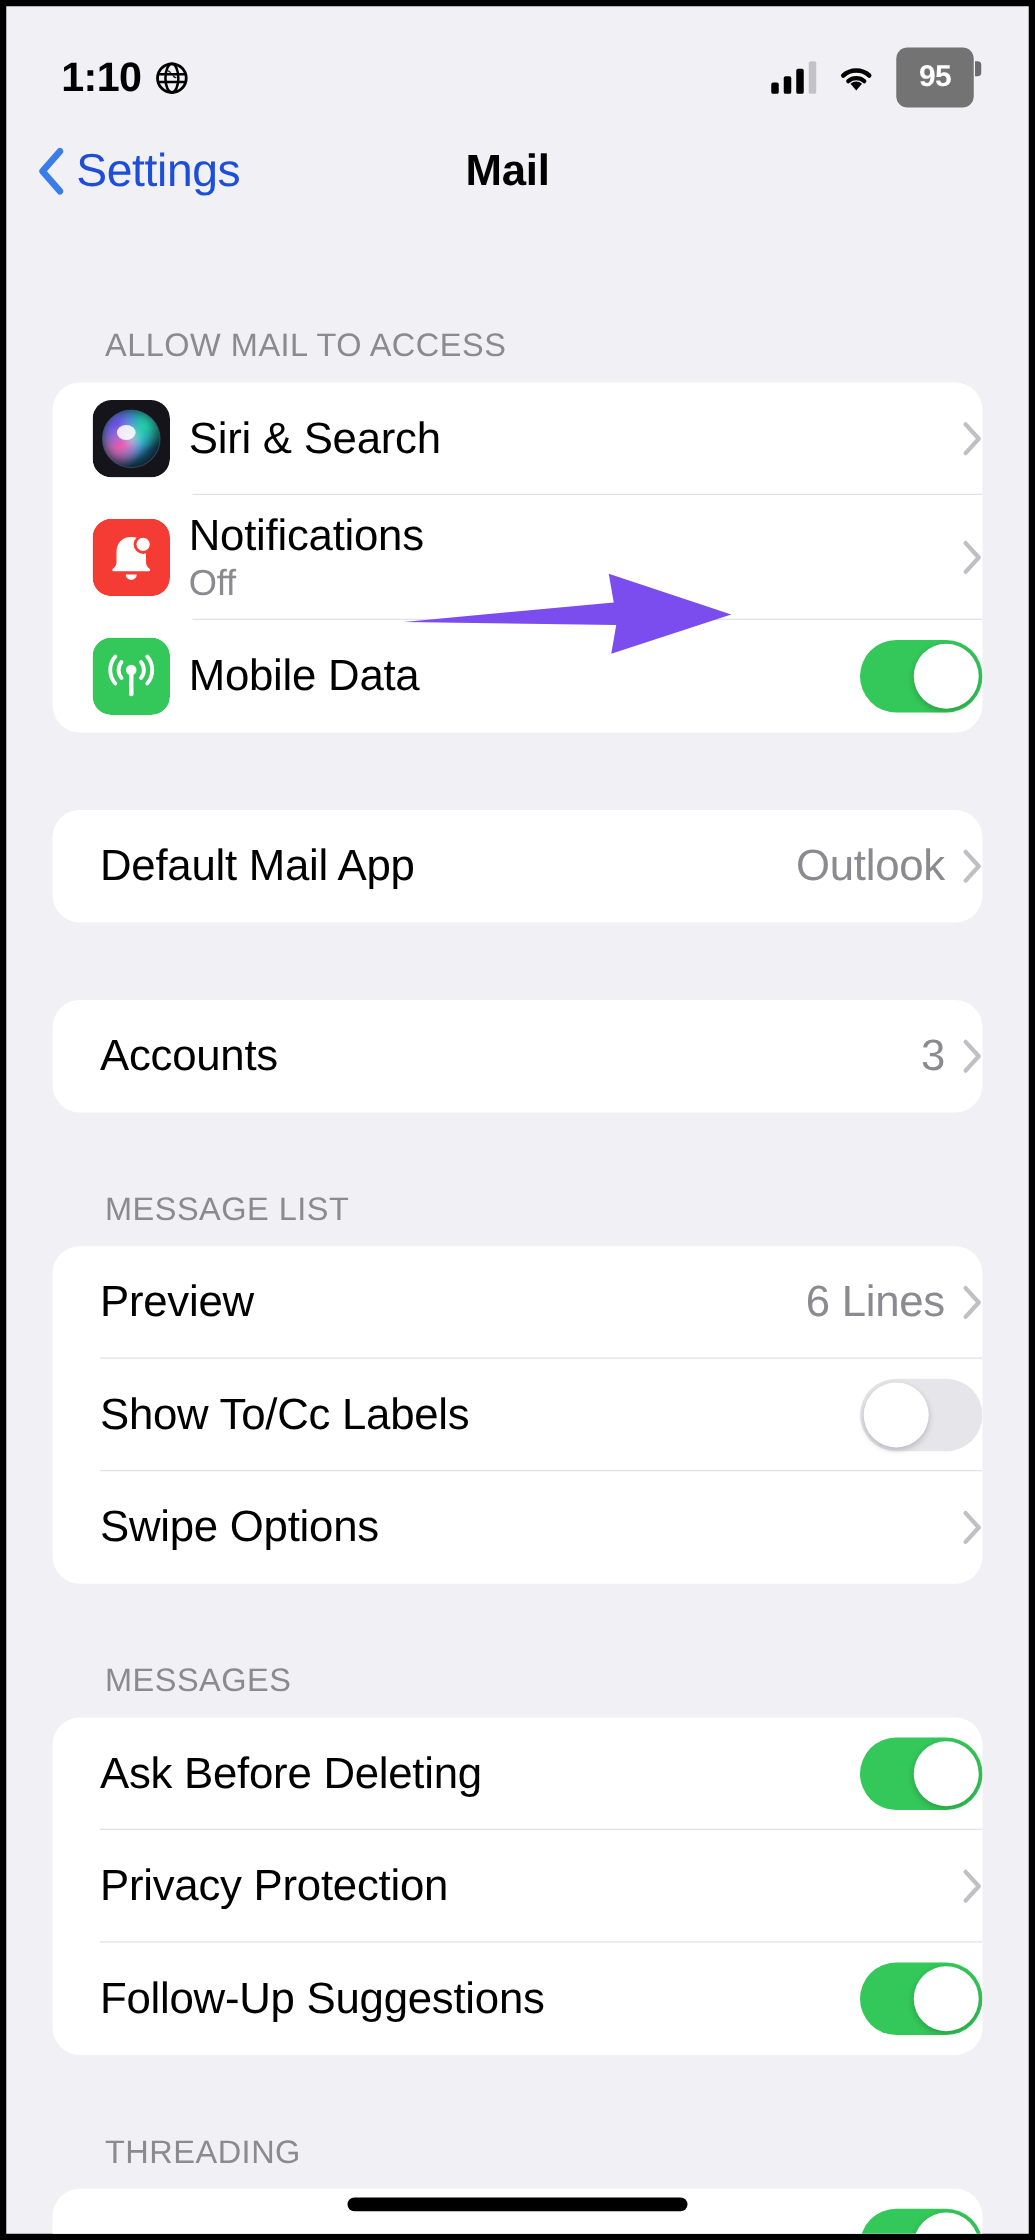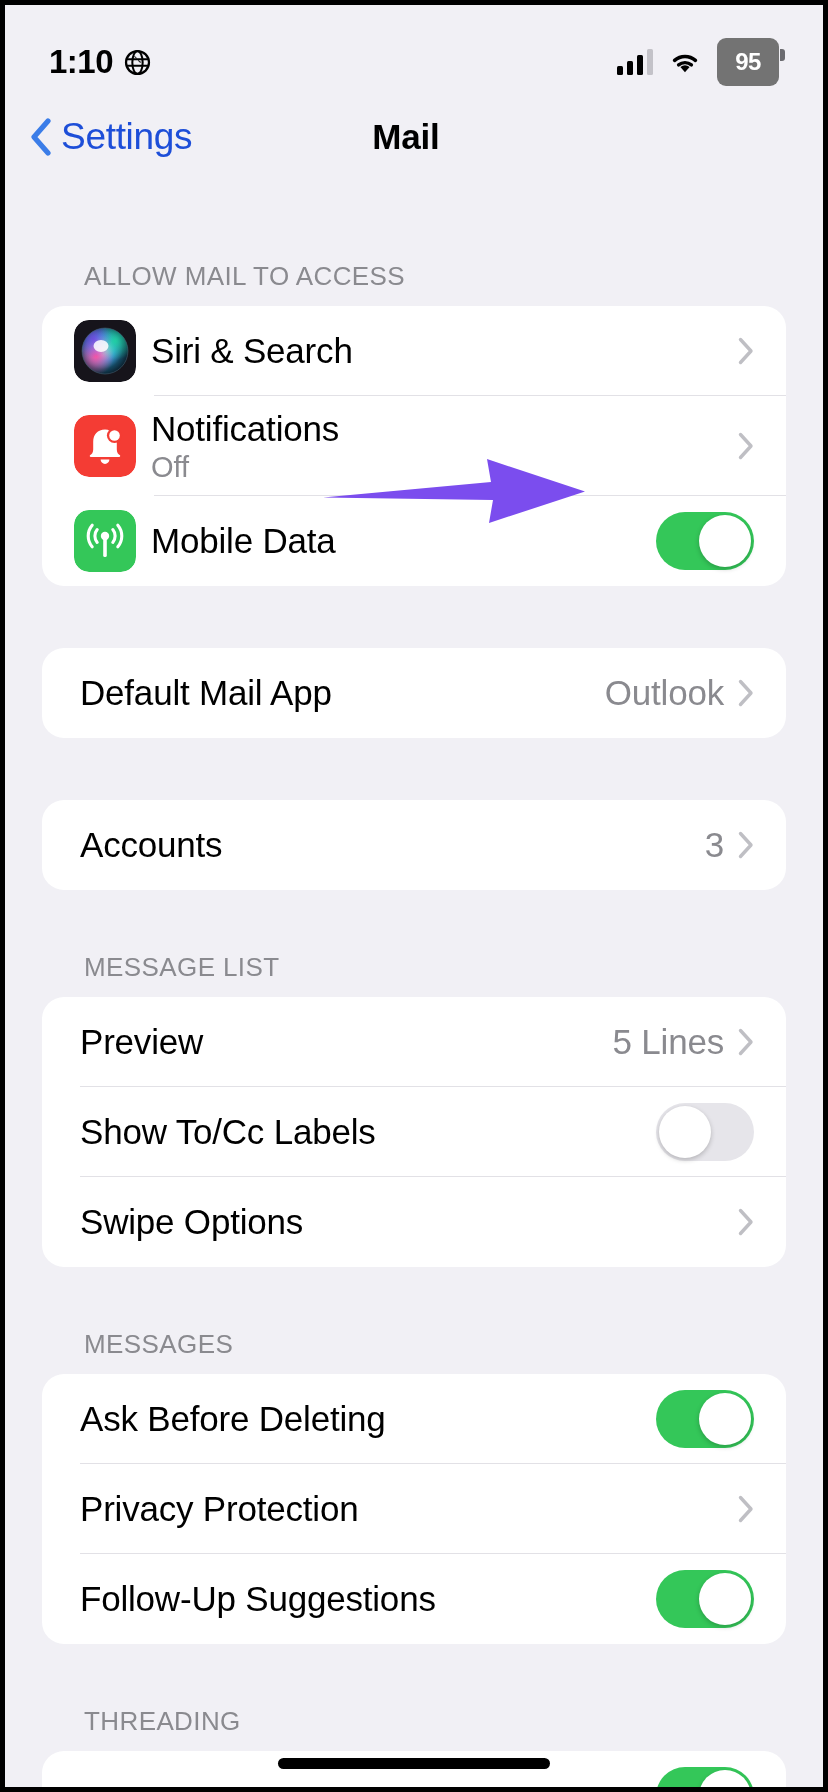--- a/index.html
+++ b/index.html
@@ -157,21 +157,20 @@
     margin: 0 37px;
     overflow: hidden;
   }
 
   .row {
     position: relative;
     display: flex;
     align-items: center;
     min-height: 90px;
     padding-left: 38px;
-    padding-right: 32px;
   }
   .row.with-icon { padding-left: 32px; }
   .row.tall { min-height: 100px; }
 
   .row-sep {
     position: absolute;
     left: 38px;
     right: 0;
     bottom: 0;
     height: 1.5px;
@@ -438,21 +437,21 @@
       </div>
     </div>
 
     <div class="section-header mid">MESSAGE LIST</div>
     <div class="card">
 
       <div class="row">
         <span class="row-text">
           <span class="row-label">Preview</span>
         </span>
-        <span class="row-value">5 Lines</span>
+        <span class="row-value">6 Lines</span>
         <span>
           <svg class="chevron-right" viewBox="0 0 16 28" aria-hidden="true">
             <path d="M2.5 2.5 L13 14 L2.5 25.5" fill="none" stroke="#BFBFC4" stroke-width="3.4" stroke-linecap="round" stroke-linejoin="round"></path>
           </svg>
         </span>
         <span class="row-sep"></span>
       </div>
 
       <div class="row">
         <span class="row-text">

